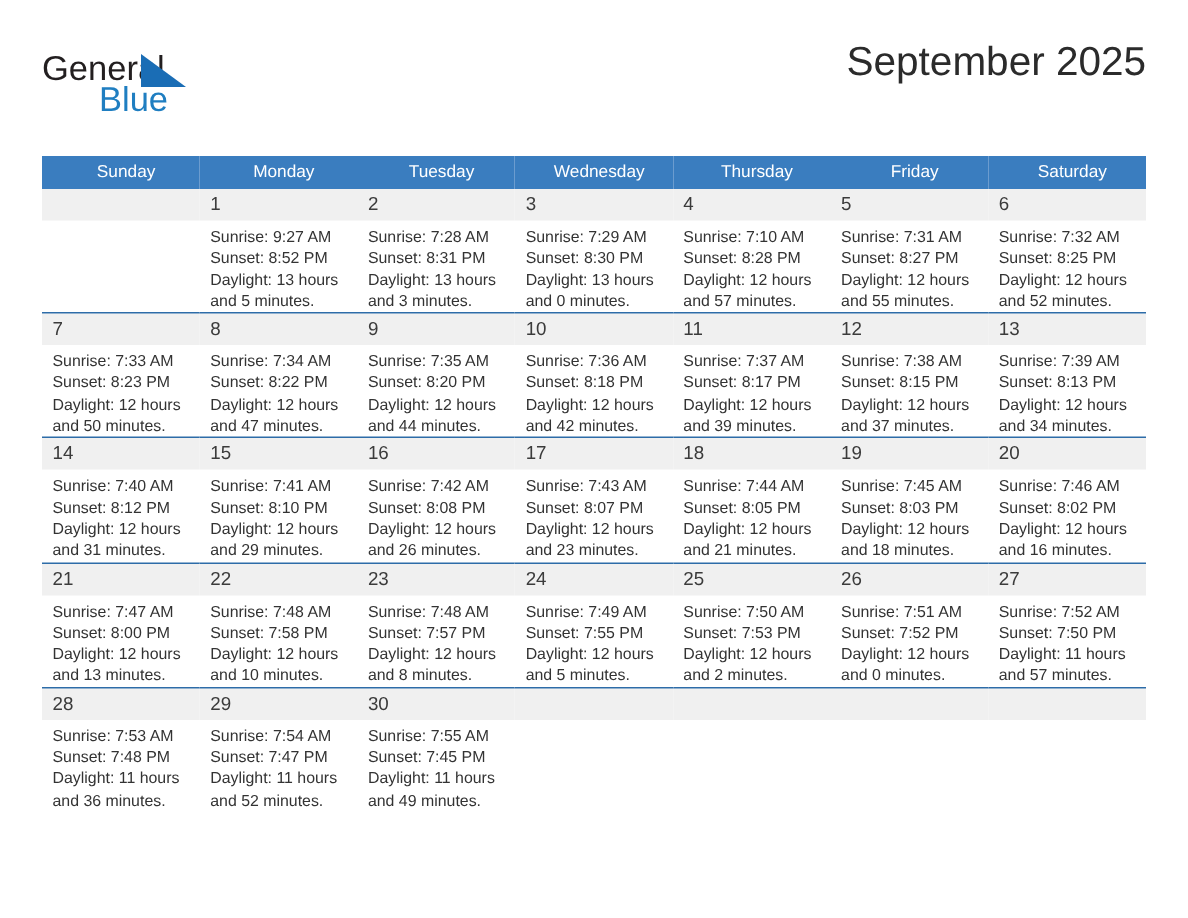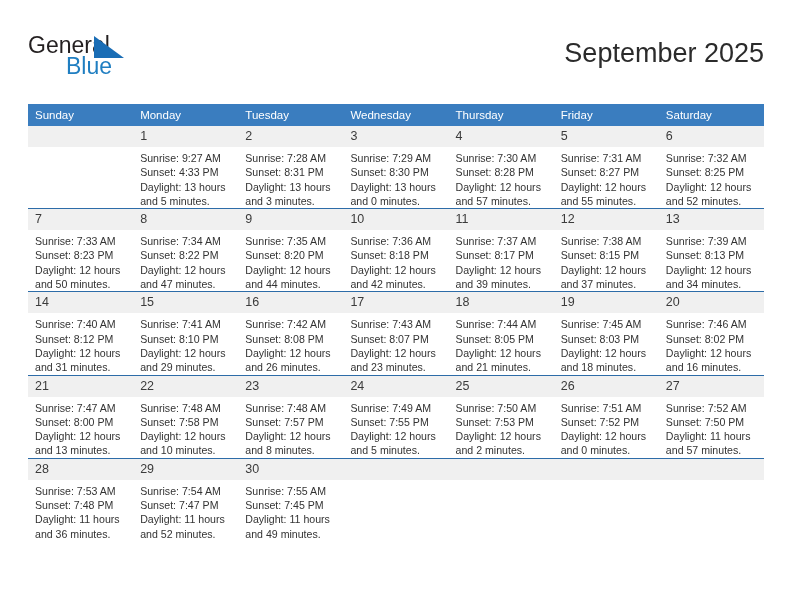--- a/index.html
+++ b/index.html
@@ -58,21 +58,21 @@
     top: 4px;
     width: 0;
     height: 0;
     border-left: 30px solid #1a6db5;
     border-top: 22px solid transparent;
   }
 
   .title-block {
     position: absolute;
     right: 0;
-    top: 12px;
+    top: 0;
     text-align: right;
     margin-left: 15px;
   }
   .cal-title {
     font-size: 27px;
     color: #2b2b2b;
     line-height: 34px;
     white-space: nowrap;
     font-weight: normal;
     margin: 0;
@@ -93,21 +93,21 @@
     top: 104px;
     width: 736px;
     border-collapse: collapse;
     table-layout: fixed;
   }
   .calendar th {
     background: #3a7dbf;
     color: #ffffff;
     font-size: 11.5px;
     font-weight: normal;
-    text-align: left;
+    text-align: center;
     padding: 5px 0 5px 7px;
     height: 11px;
     border: none;
   }
   .calendar td {
     vertical-align: top;
     padding: 0;
     border: none;
     border-top: 1.6px solid #2d6ca8;
     height: 81px;
@@ -169,21 +169,21 @@
     </thead>
     <tbody>
         <tr class="week">
           <td>
             <div class="daynum empty"></div>
           </td>
           <td>
             <div class="daynum">1</div>
             <div class="details">
               <div>Sunrise: 9:27 AM</div>
-              <div>Sunset: 4:33 PM</div>
+              <div>Sunset: 8:52 PM</div>
               <div>Daylight: 13 hours</div>
               <div>and 5 minutes.</div>
             </div>
           </td>
           <td>
             <div class="daynum">2</div>
             <div class="details">
               <div>Sunrise: 7:28 AM</div>
               <div>Sunset: 8:31 PM</div>
               <div>Daylight: 13 hours</div>
@@ -195,21 +195,21 @@
             <div class="details">
               <div>Sunrise: 7:29 AM</div>
               <div>Sunset: 8:30 PM</div>
               <div>Daylight: 13 hours</div>
               <div>and 0 minutes.</div>
             </div>
           </td>
           <td>
             <div class="daynum">4</div>
             <div class="details">
-              <div>Sunrise: 7:30 AM</div>
+              <div>Sunrise: 7:10 AM</div>
               <div>Sunset: 8:28 PM</div>
               <div>Daylight: 12 hours</div>
               <div>and 57 minutes.</div>
             </div>
           </td>
           <td>
             <div class="daynum">5</div>
             <div class="details">
               <div>Sunrise: 7:31 AM</div>
               <div>Sunset: 8:27 PM</div>

